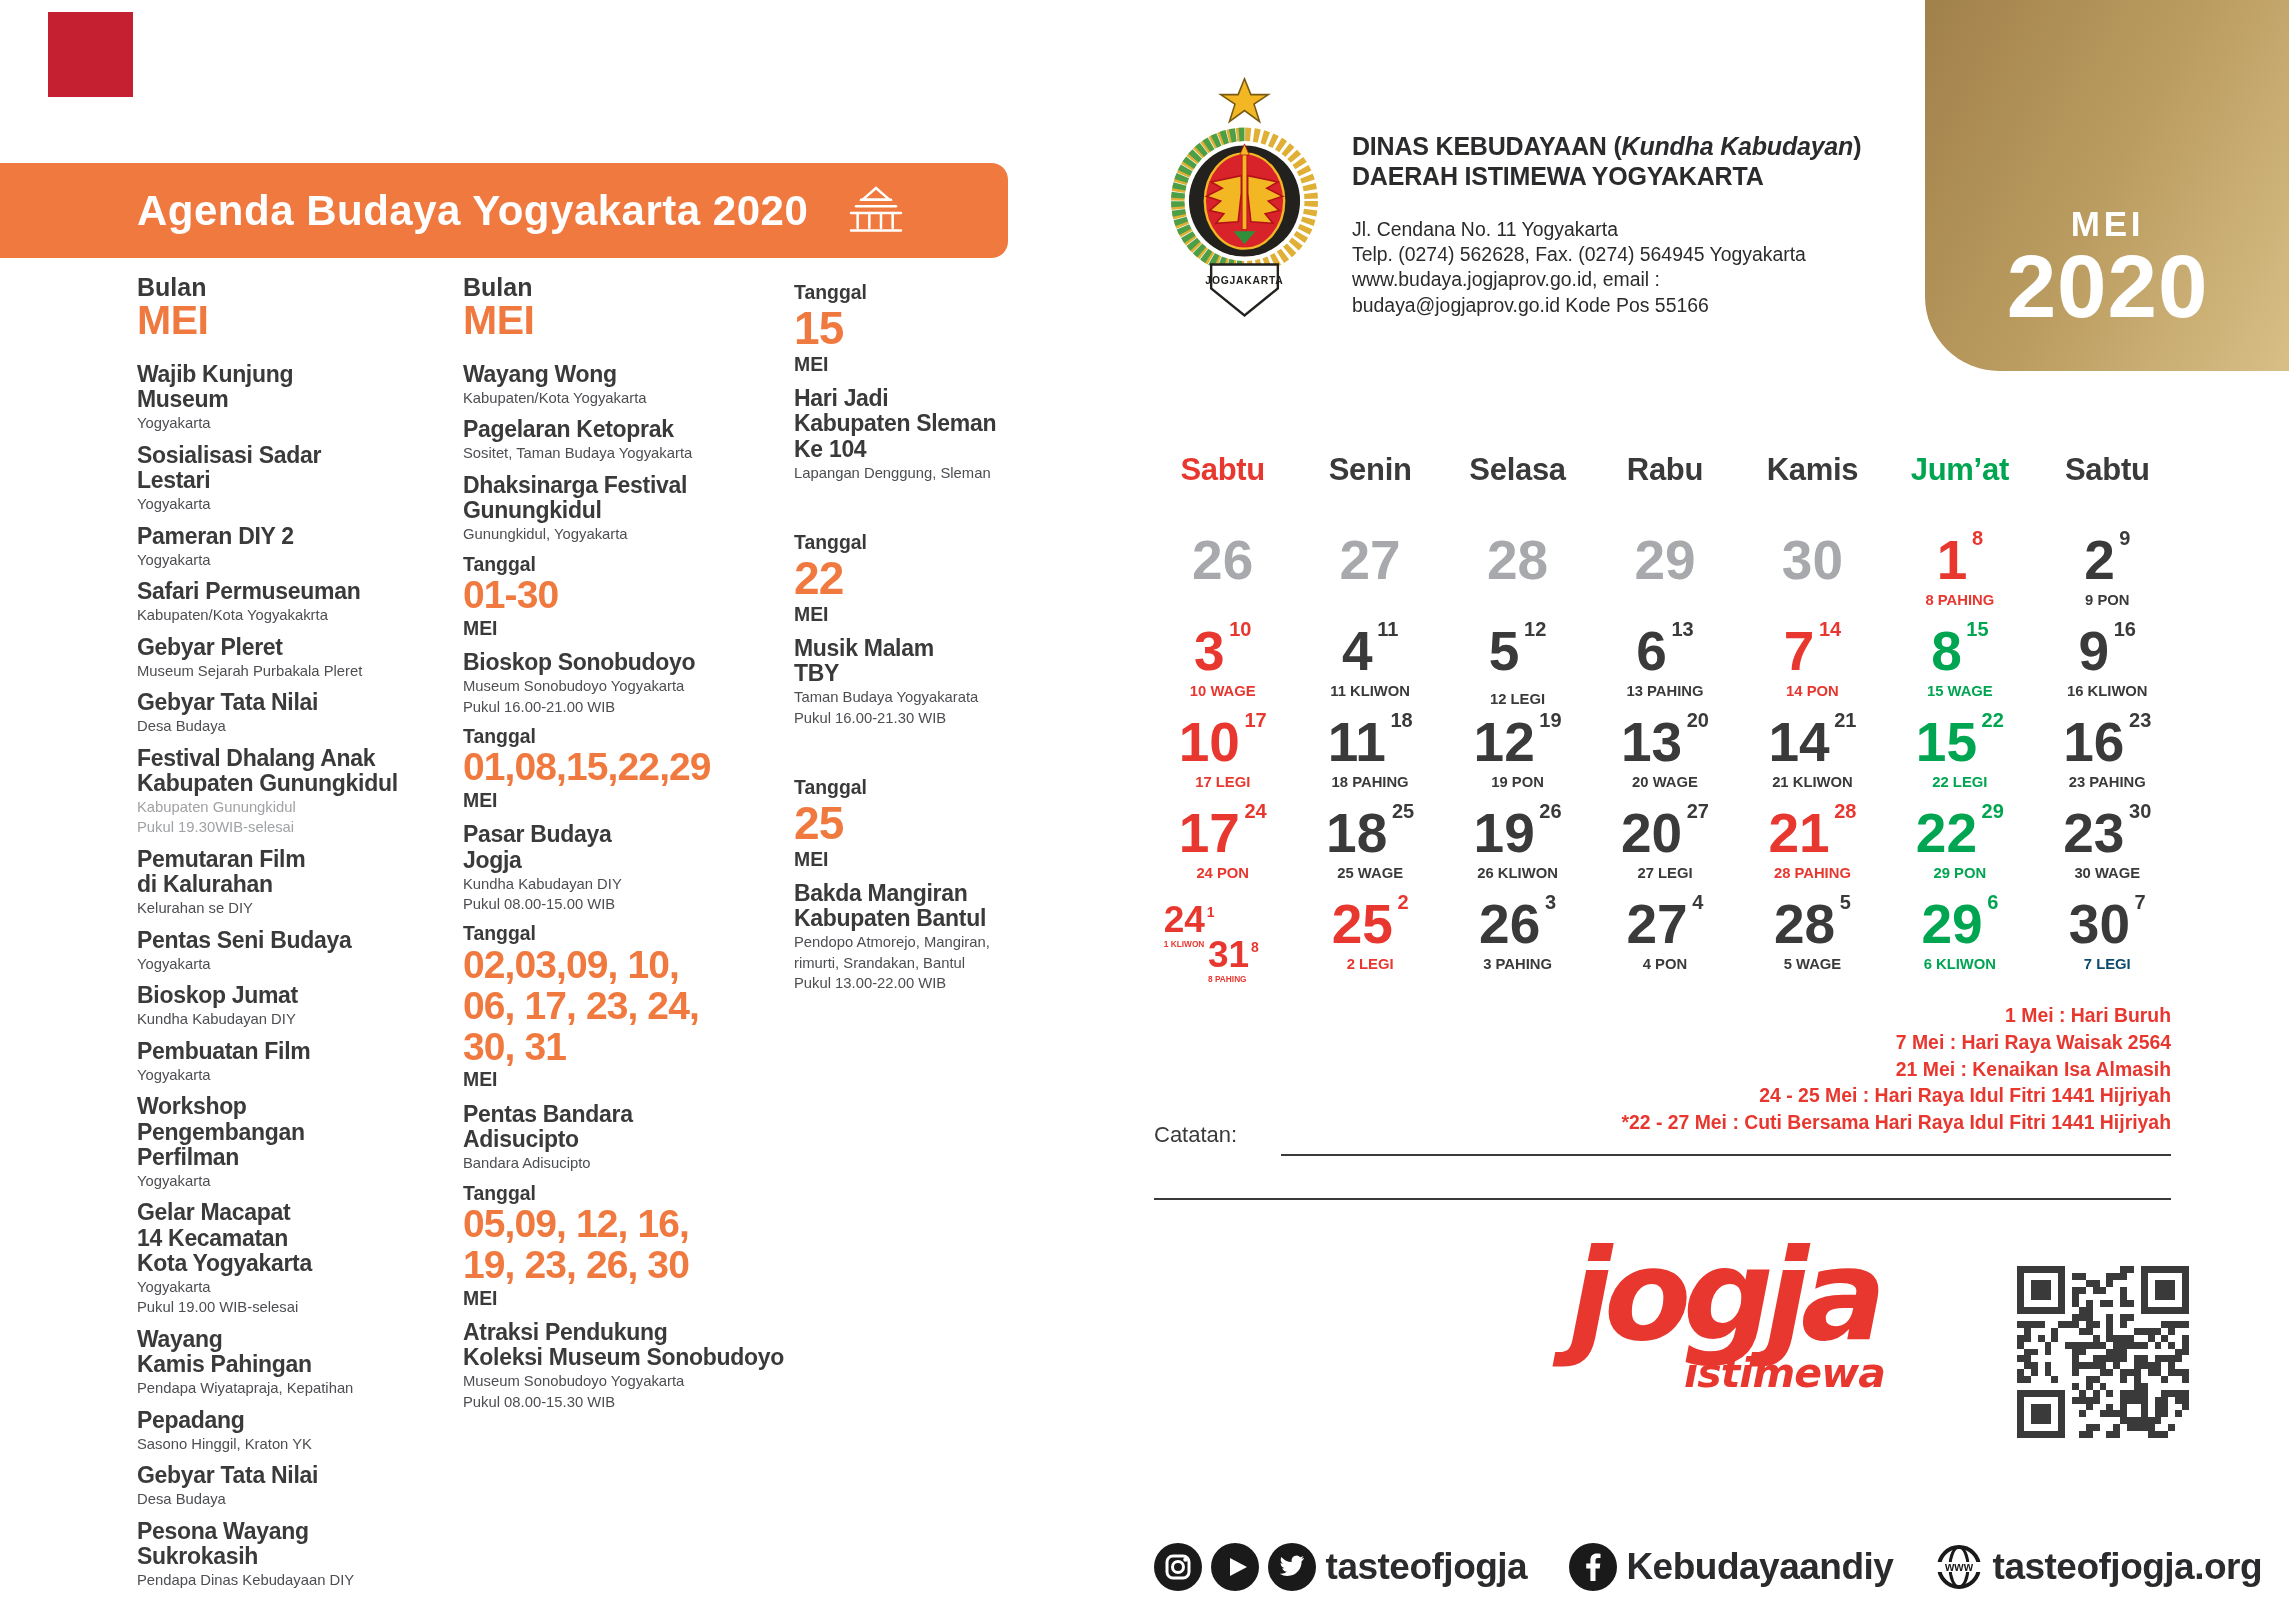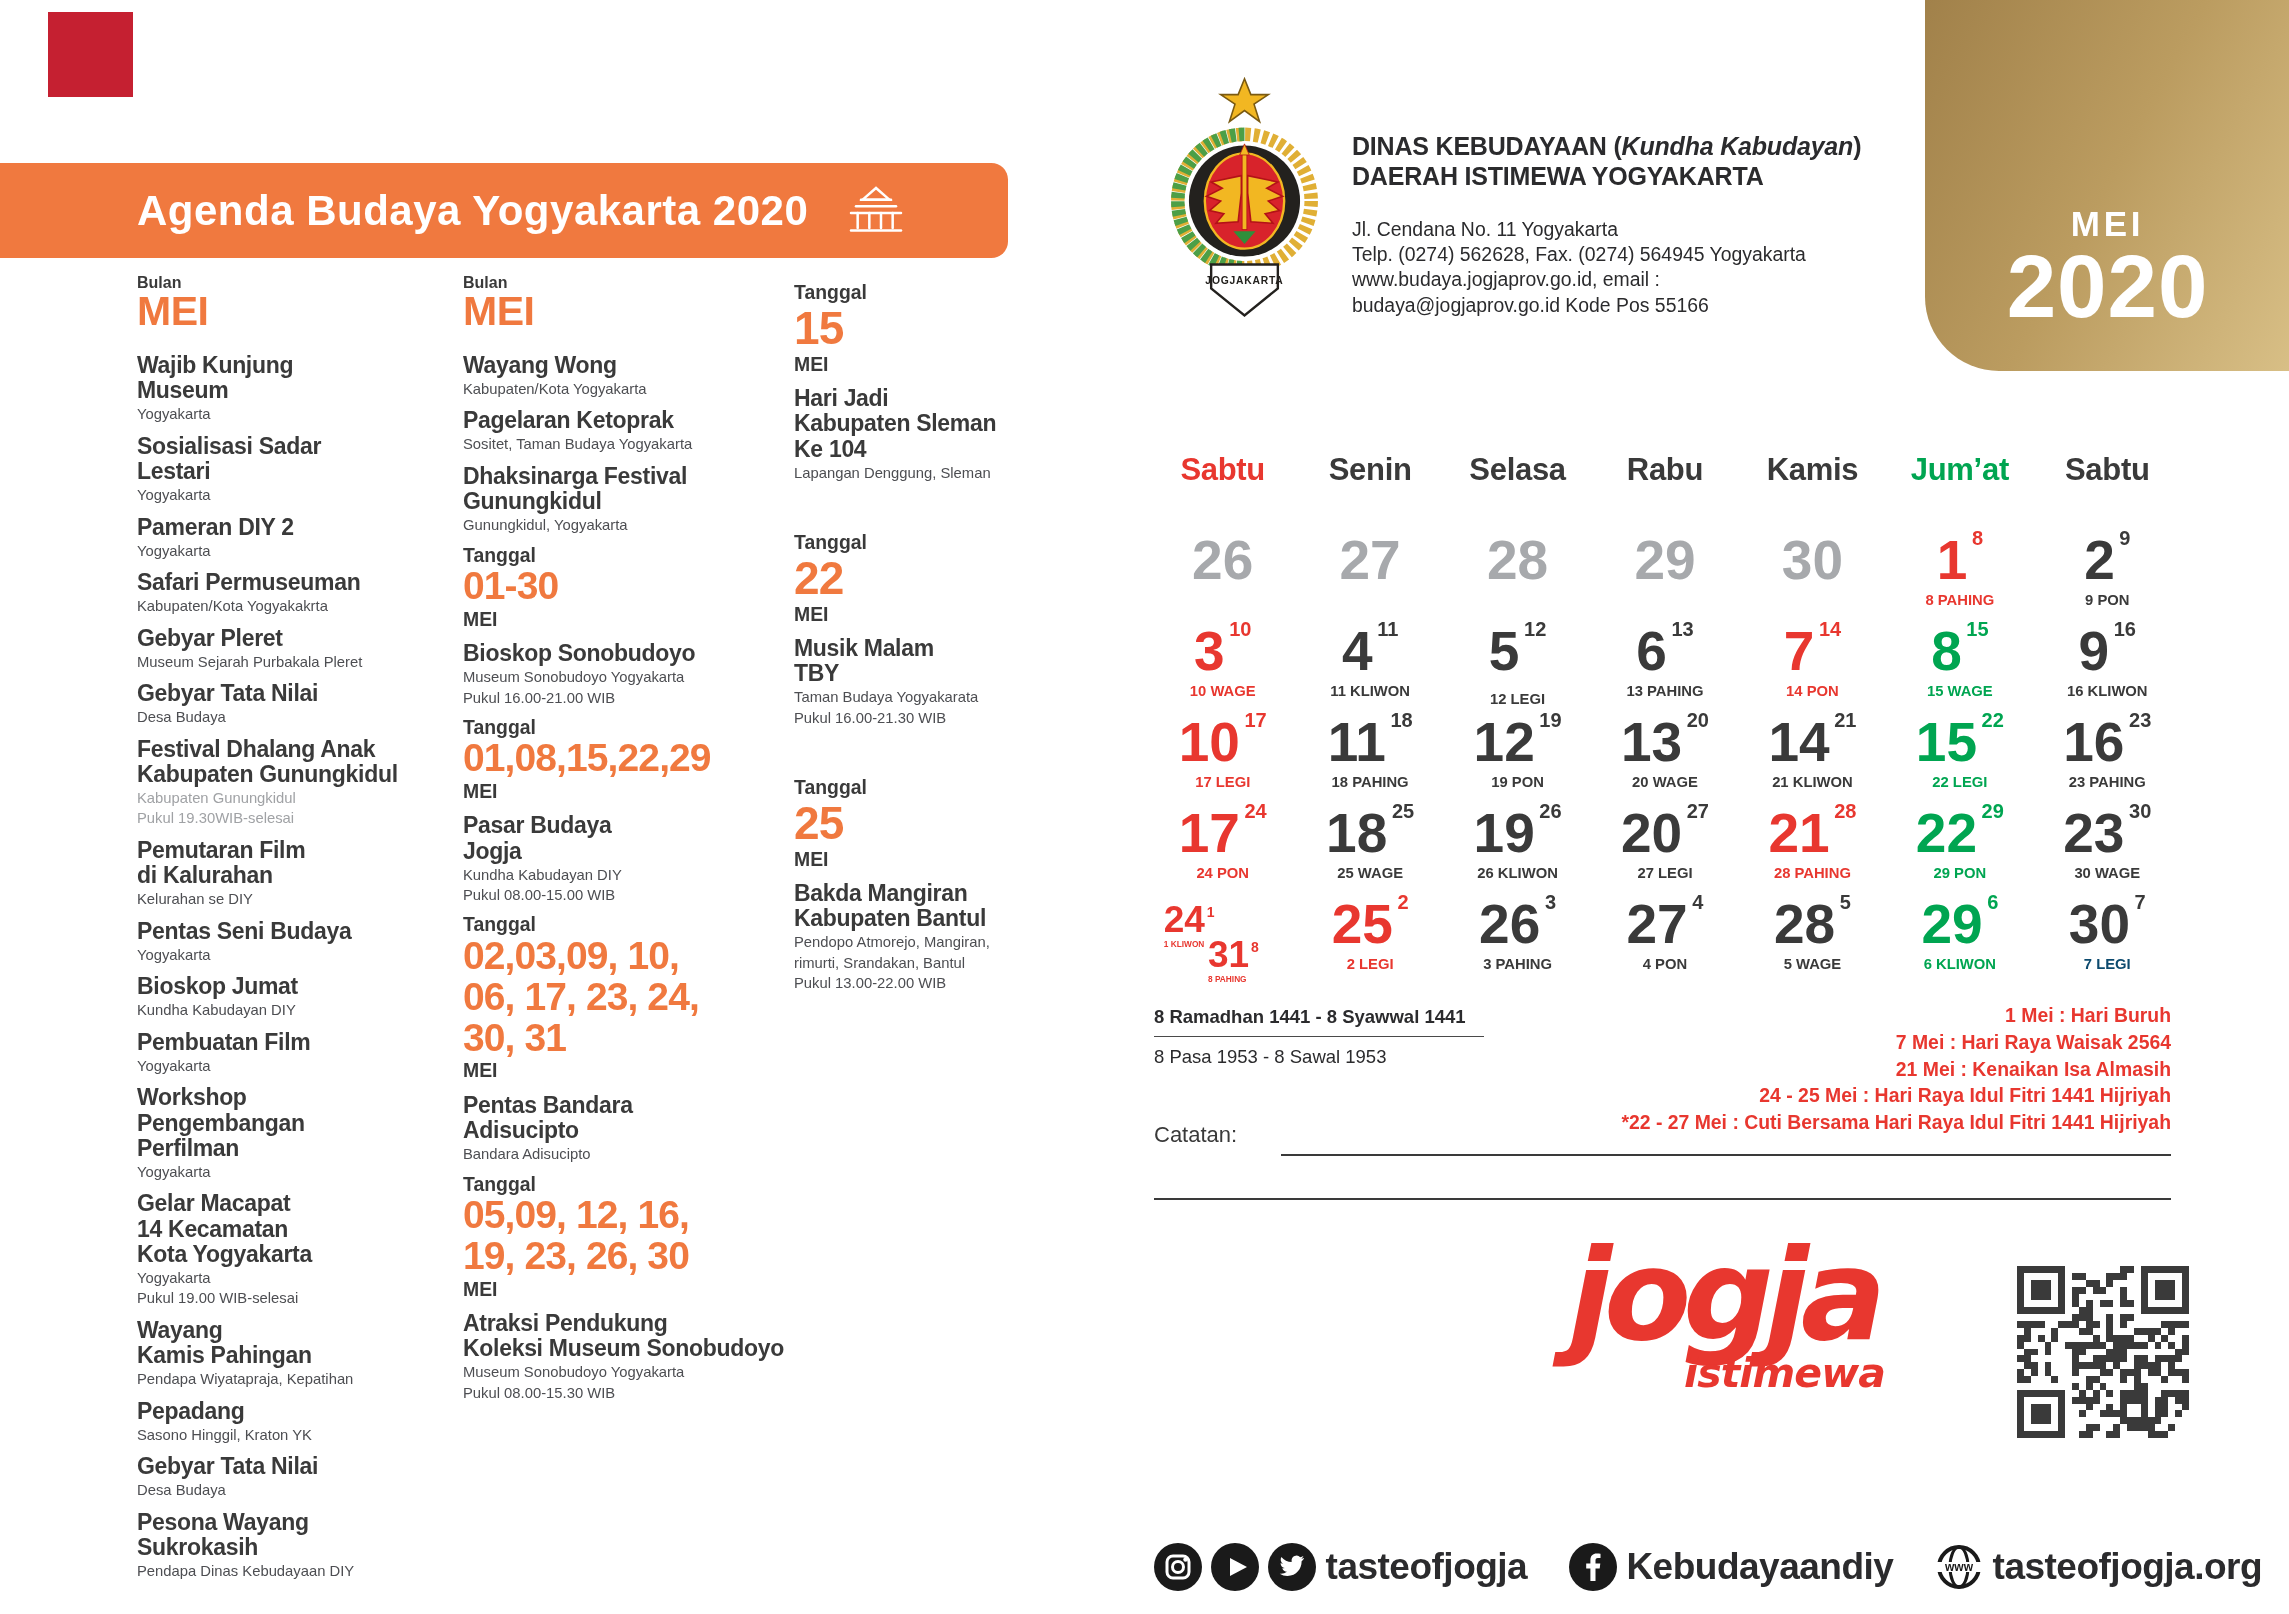--- a/index.html
+++ b/index.html
@@ -14,21 +14,21 @@
           border-radius:0 16.6px 16.6px 0;display:flex;align-items:center;}
   .banner-title{margin-left:137px;color:#fff;font-size:42px;font-weight:bold;letter-spacing:0.5px;}
   .banner-icon{margin-left:33px;}
 
   
   .col{position:absolute;top:275px;}
   .col1{left:137px;width:314px;}
   .col2{left:463px;width:323px;}
   .col3{left:794px;width:286px;}
   .bulan{margin-bottom:20px;}
-  .bulan-label{font-size:16px;font-weight:bold;color:#3a3a3a;line-height:1;}
+  .bulan-label{font-size:25px;font-weight:bold;color:#3a3a3a;line-height:1;}
   .bulan-month{font-size:41px;font-weight:bold;color:#f0793f;line-height:1.02;letter-spacing:-0.5px;}
   .ev{margin-bottom:10px;}
   .ev-title{font-size:23px;font-weight:bold;color:#3a3a3a;line-height:1.1;letter-spacing:-0.3px;}
   .ev-sub{font-size:14.8px;color:#4d4e52;line-height:1.18;margin-top:2.8px;}
   .ev-sub.muted{color:#a0a2a5;}
   .tg{margin:7.4px 0 11px;}
   .tg-label{font-size:19.4px;font-weight:bold;color:#3a3a3a;line-height:1.1;}
   .tg-dates{font-size:39px;font-weight:bold;color:#f0793f;line-height:1.05;letter-spacing:-0.9px;}
   .tg-month{font-size:19.4px;font-weight:bold;color:#3a3a3a;line-height:1.1;margin-top:1.8px;}
   .col3 .tg-dates{font-size:46px;}
@@ -540,25 +540,20 @@
             <span class="num" style="color: rgb(0, 165, 81);">29</span>
             <span class="sup" style="color: rgb(0, 165, 81);">6</span>
           </span><div class="lab" style="color: rgb(0, 165, 81);">6 KLIWON</div></div>
         <div class="cell"><span class="numwrap">
             <span class="num" style="color: rgb(58, 58, 58);">30</span>
             <span class="sup" style="color: rgb(58, 58, 58);">7</span>
           </span><div class="lab" style="color: #0c4a6e;">7 LEGI</div></div>
       </div>
   </div>
 
-  <div class="islamic">
-    <div class="l1">8 Ramadhan 1441 - 8 Syawwal 1441</div>
-    <div class="rule"></div>
-    <div class="l2">8 Pasa 1953 - 8 Sawal 1953</div>
-  </div>
 
   <div class="holidays" id="holidays">
       <div>1 Mei : Hari Buruh</div>
       <div>7 Mei : Hari Raya Waisak 2564</div>
       <div>21 Mei : Kenaikan Isa Almasih</div>
       <div>24 - 25 Mei : Hari Raya Idul Fitri 1441 Hijriyah</div>
       <div>*22 - 27 Mei : Cuti Bersama Hari Raya Idul Fitri 1441 Hijriyah</div>
     </div>
 
   <div class="catatan">Catatan:</div>

